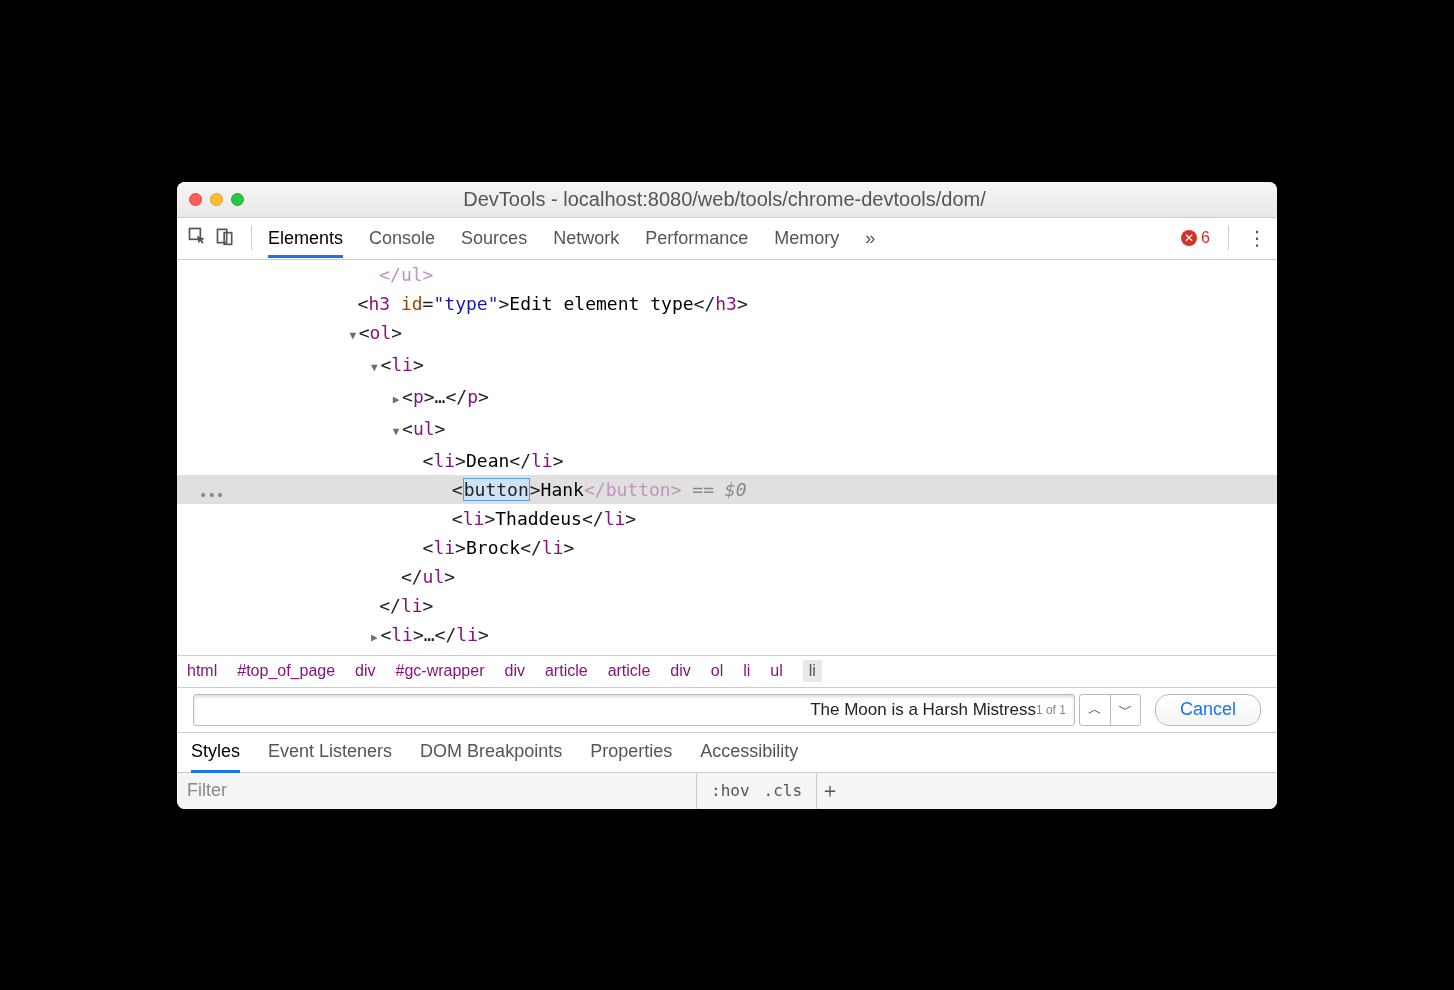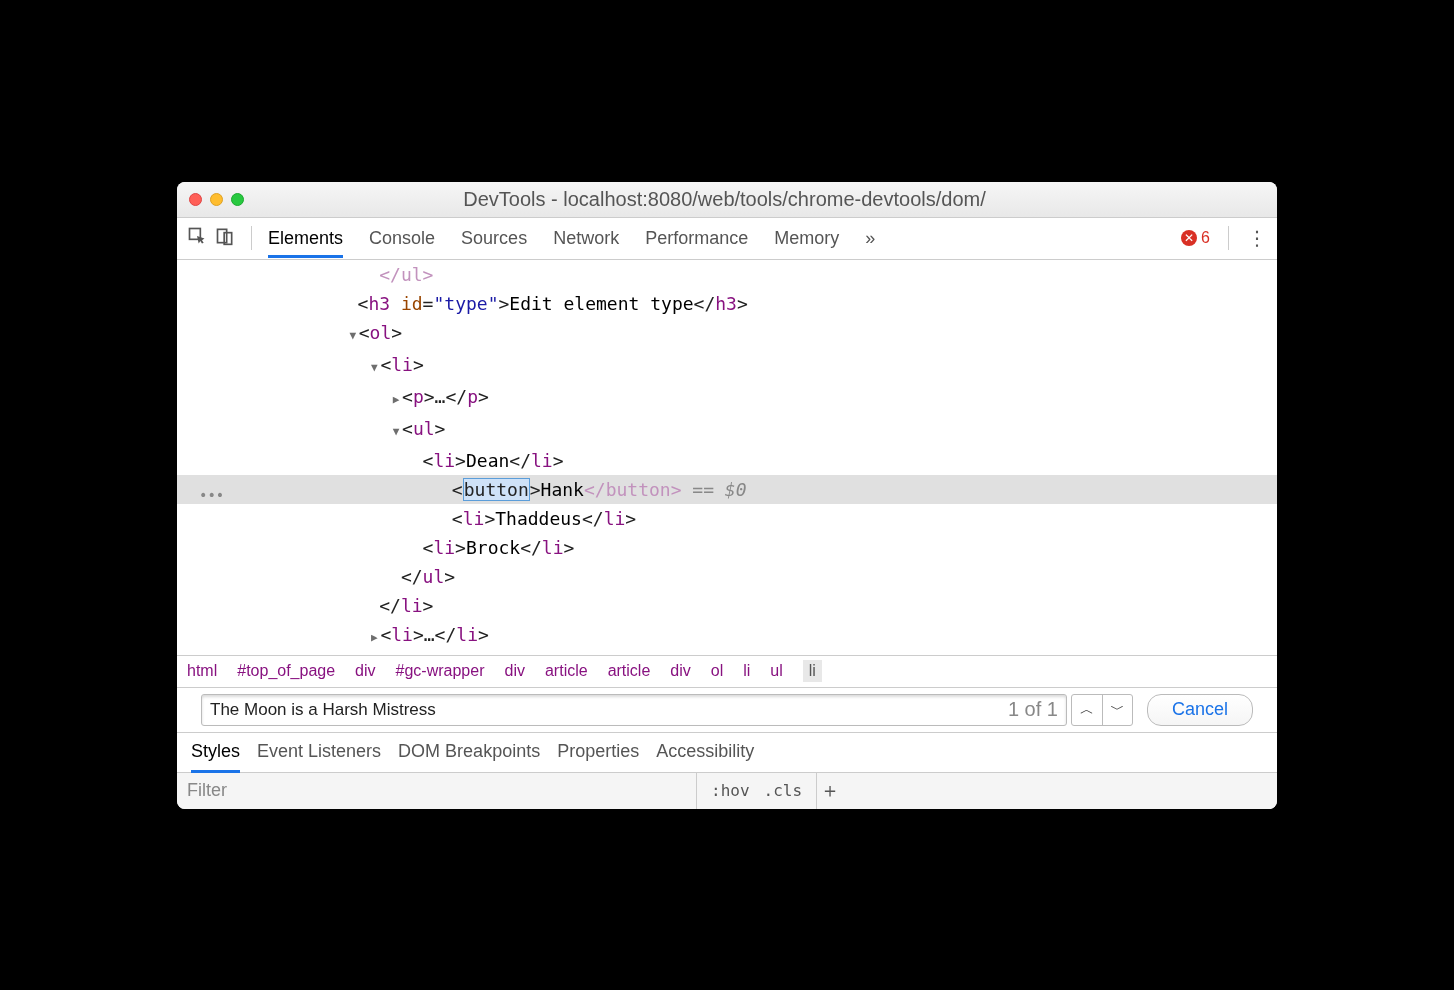--- a/index.html
+++ b/index.html
@@ -89,47 +89,48 @@
     font-size:16px;
     color:#881280;
     background:#fff;
   }
   .crumb .item.sel { background:#e8e8e8; color:#555; padding:2px 6px;}
   
   .searchbar {
     border-top:1px solid #ccc;
     display:flex;
     align-items:center;
-    padding:6px 24px;
+    padding:6px 16px;
     gap:14px;
     background:#fff;
+    text-align:right;
   }
   .searchbox {
     flex:1;
     display:flex;
     align-items:center;
     border:1px solid #bbb;
     border-radius:3px;
     box-shadow: inset 0 2px 3px rgba(0,0,0,.15);
     background:#fff;
     height:32px;
     padding:0 8px;
     font-size:17px;
   }
   .searchbox .val { flex:1; color:#222;}
-  .searchbox .count { color:#888; font-size:20px;}
+  .searchbox .count { color:#888; font-size:12px;}
   .stepper { display:flex; border:1px solid #bbb; border-radius:3px; height:32px; margin-left:-10px;}
   .stepper .btn { width:30px; display:flex;align-items:center;justify-content:center; font-size:14px; color:#444;}
   .stepper .btn + .btn { border-left:1px solid #bbb;}
   .cancel { border:1px solid #bbb; border-radius:14px; height:32px; padding:0 24px; display:flex;align-items:center; color:#1a73e8; font-size:18px; background:linear-gradient(#fff,#f5f5f5);}
   
   .lowertabs {
     border-top:1px solid #ccc;
     display:flex;
-    gap:17px;
+    gap:28px;
     padding: 8px 30px 0 14px;
     font-size:18px;
     color:#555;
     border-bottom:1px solid #ccc;
   }
   .lowertabs .ltab { padding-bottom:8px;}
   .lowertabs .ltab.active { color:#000; border-bottom:3px solid #1a73e8; margin-bottom:-1px;}
   
   .stylesbar {
     display:flex;

